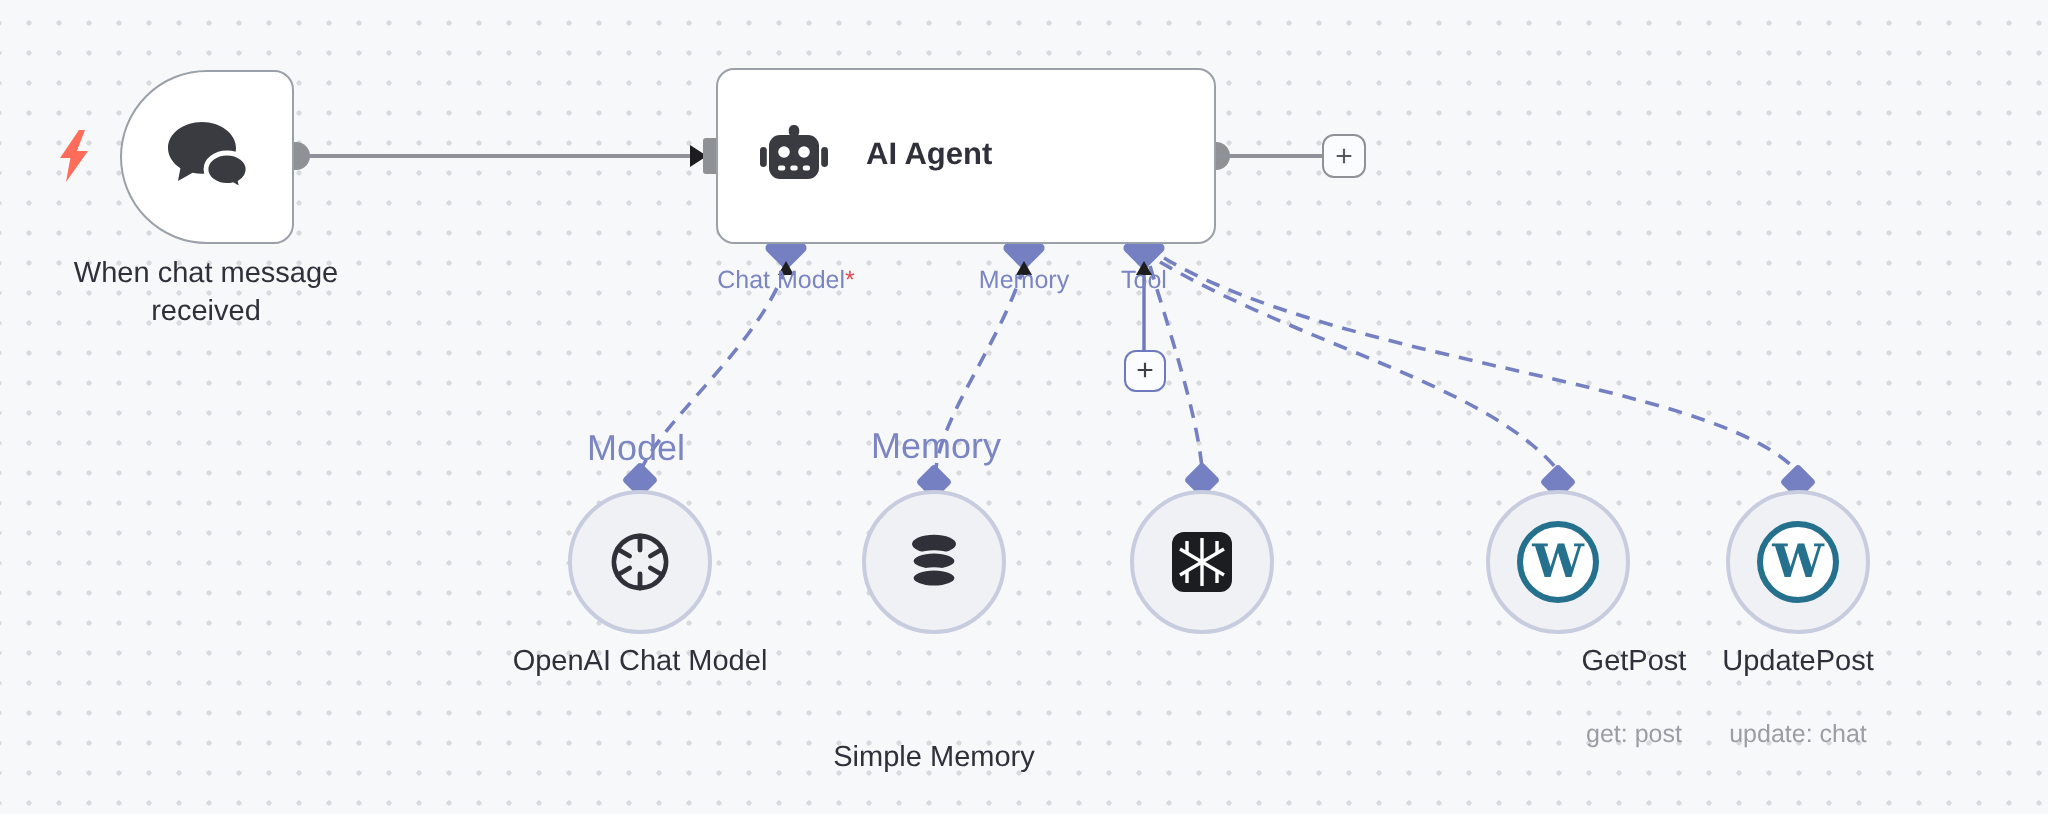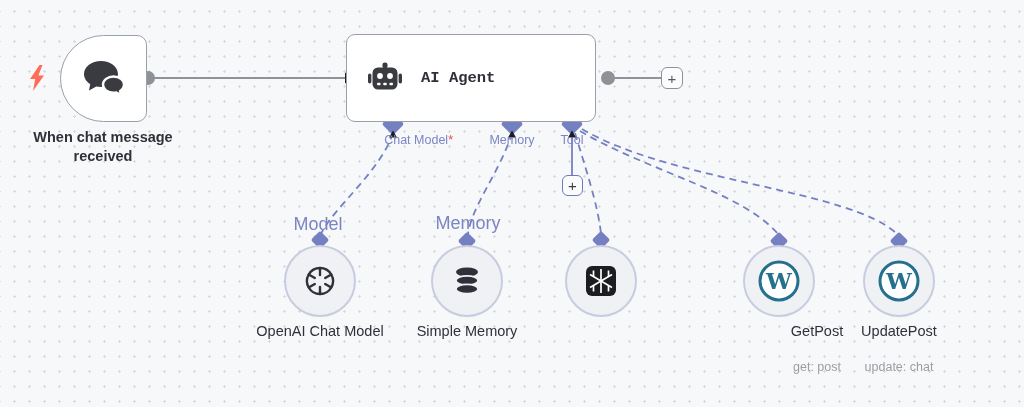--- a/index.html
+++ b/index.html
@@ -21,48 +21,48 @@
   .trigger-node{
     position:absolute;left:60px;top:35px;width:87px;height:87px;
     background:#ffffff;border:1.7px solid #9aa0a7;
     border-radius:44px 10px 10px 44px;
     display:flex;align-items:center;justify-content:center;
     box-sizing:border-box;
   }
   .bolt{position:absolute;left:27px;top:64px;width:20px;height:28px;}
   .trigger-label{
     position:absolute;left:18px;top:128px;width:170px;
-    text-align:center;font-size:14.5px;font-weight:700;color:#2f3039;line-height:19px;
+    text-align:center;font-size:14.5px;font-weight:400;color:#2f3039;line-height:19px;
   }
 
   
   .agent-node{
-    position:absolute;left:346px;top:34px;width:250px;height:88px;
+    position:absolute;left:358px;top:34px;width:250px;height:88px;
     background:#ffffff;border:1.7px solid #9aa0a7;border-radius:9px;
-    display:flex;align-items:center;box-sizing:border-box;font-family:Liberation Mono, monospace;
+    display:flex;align-items:center;box-sizing:border-box;
   }
   .agent-node .robot{margin-left:20px;}
   .agent-title{margin-left:18px;font-size:15.5px;font-weight:600;color:#2f3039;}
 
   
   .plus-btn{
     position:absolute;box-sizing:border-box;background:#fbfcfd;
     display:flex;align-items:center;justify-content:center;
     font-size:15px;line-height:1;color:#55585e;border-radius:6px;cursor:pointer;
   }
   .plus-gray{left:661px;top:67px;width:22px;height:22px;border:1.6px solid #8e9296;}
   .plus-purple{left:562px;top:175px;width:21px;height:21px;border:1.6px solid #6e79be;color:#3c3f45;}
 
   
   .port-label{
     position:absolute;top:133px;width:120px;text-align:center;
     font-size:12.5px;color:#7b85c2;
   }
   .port-label .req{color:#e5484d;}
-  .pl-chatmodel{left:333px;text-align:right;}
+  .pl-chatmodel{left:333px;}
   .pl-memory{left:452px;}
   .pl-tool{left:512px;}
 
   
   .wire-label{
     position:absolute;width:90px;text-align:center;
     font-size:18px;color:#7b85c2;
   }
   .wl-model{left:273px;top:214px;}
   .wl-memory{left:423px;top:213px;}
@@ -80,21 +80,21 @@
   .sn-updatepost{left:863px;}
 
   .sub-label{
     position:absolute;top:322px;width:150px;
     display:flex;flex-direction:column;align-items:center;
     text-align:center;line-height:19px;
   }
   .sub-label .name{font-size:14.5px;font-weight:500;color:#2f3039;}
   .sub-label .sub{font-size:12.5px;color:#9b9da4;margin-top:17px;}
   .sl-openai{left:245px;justify-content:center;}
-  .sl-memory{left:392px;}
+  .sl-memory{left:392px;margin-top:48px;}
   .sl-perplexity{left:540px;width:120px;}
   .sl-getpost{left:742px;}
   .sl-updatepost{left:824px;align-items:center;}
 </style>
 </head>
 <body>
 
 <div class="canvas">
 
   <svg class="wires" viewBox="0 0 1024 407">

